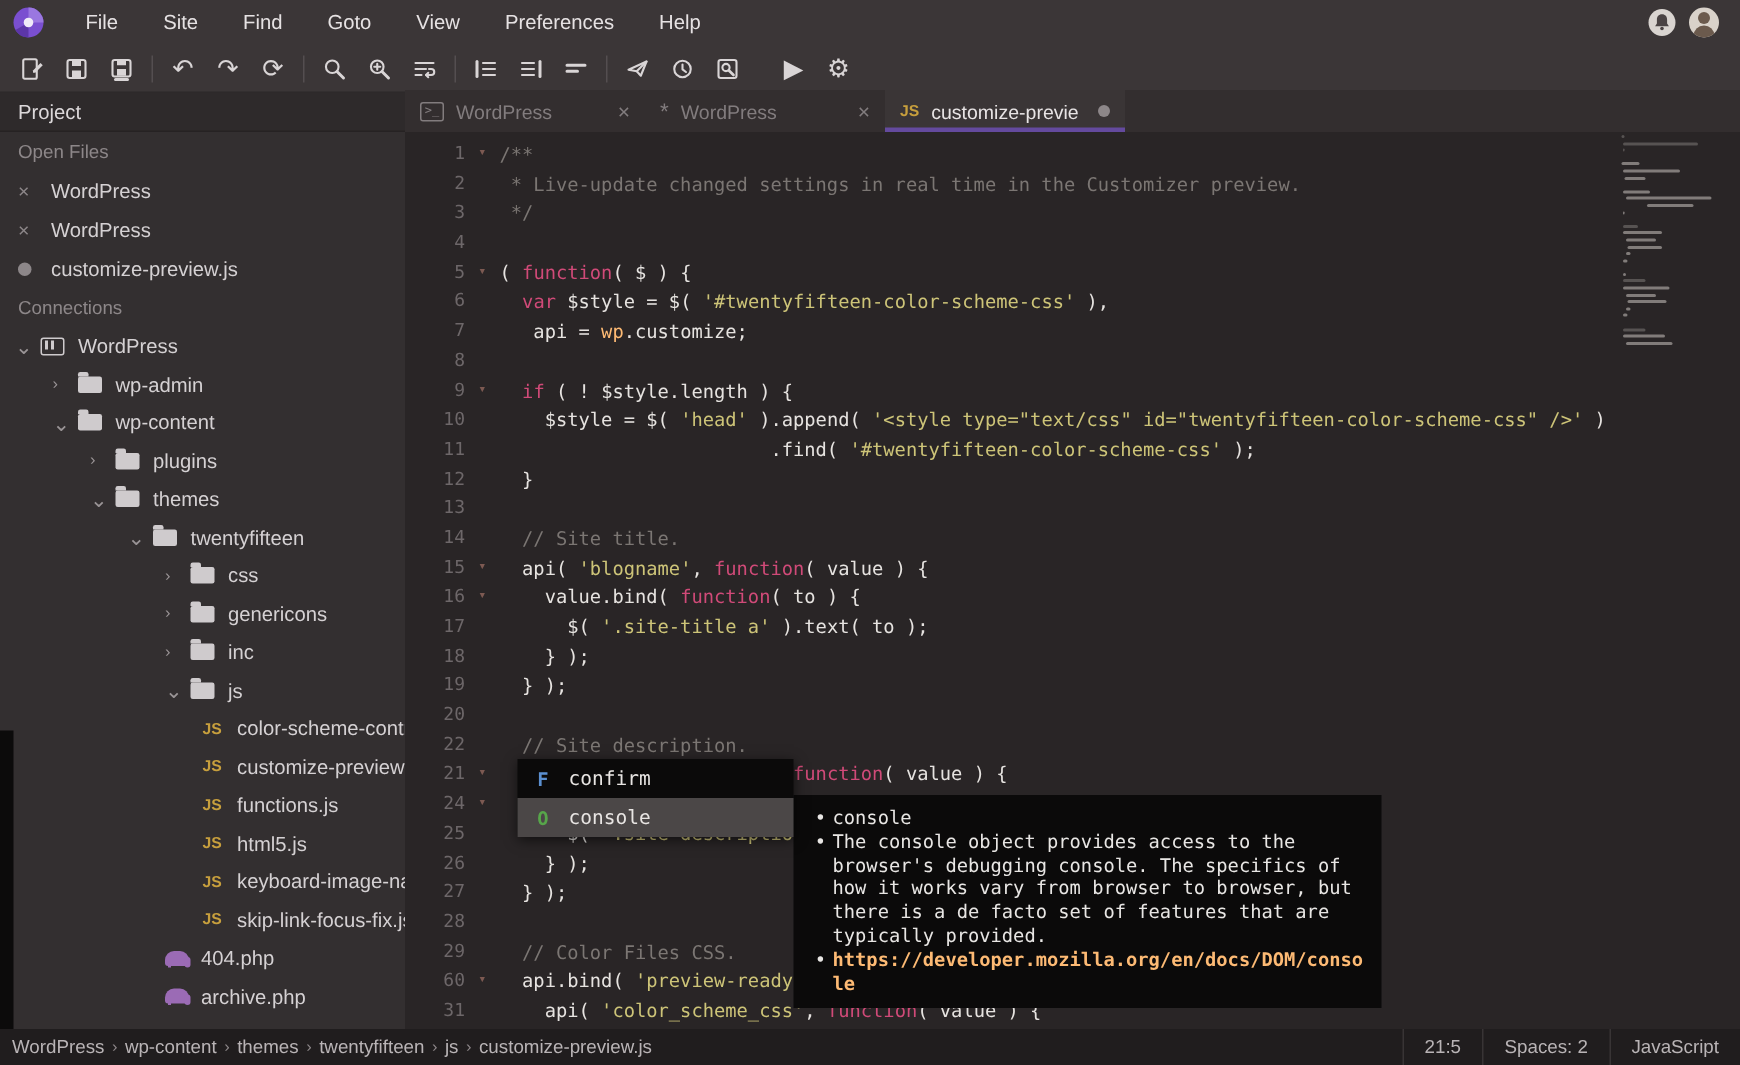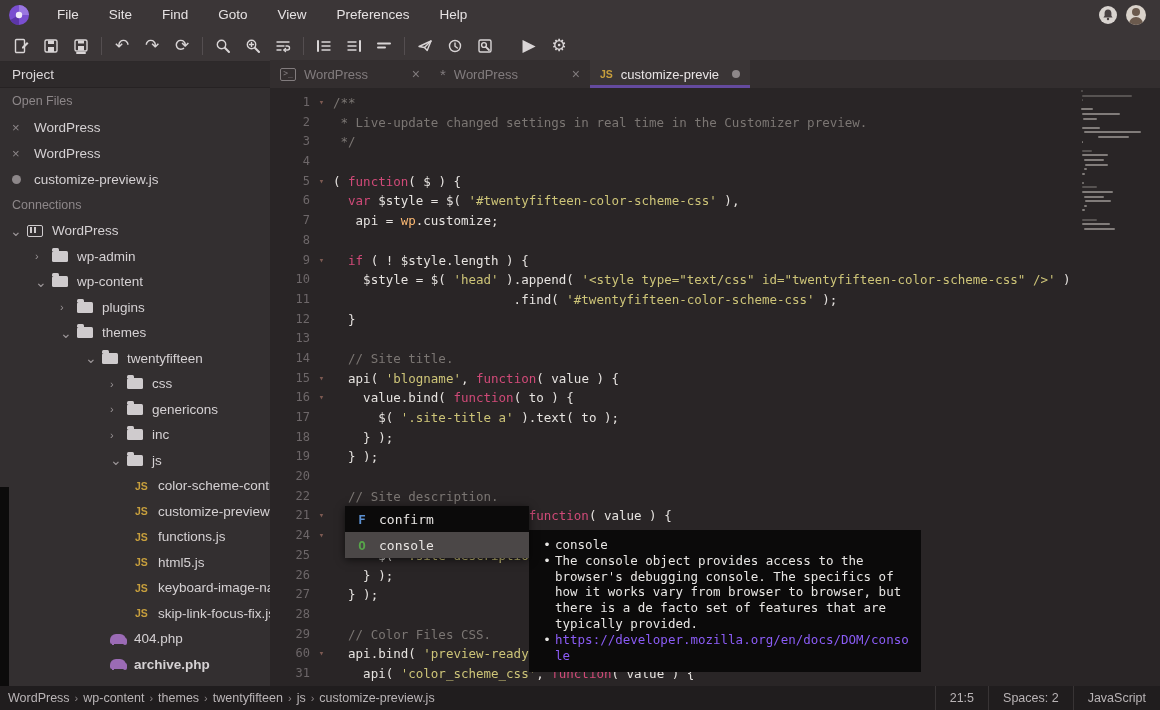--- a/index.html
+++ b/index.html
@@ -94,21 +94,21 @@
   .prow.sel { background:#4b4747; }
   .pkind { width:34px; text-align:center; font-weight:bold; font-size:12.5px; }
   .pkind.kF { color:#5b8fd0; } .pkind.kO { color:#57a64a; }
 
   
   .tooltip { position:absolute; left:259px; top:442px; width:392px; background:#0b0a0a; z-index:9;
              padding:7px 8px 9px 10px; color:#e8e6e4; font-size:12.5px; line-height:15.8px; }
   .tt-b { display:flex; }
   .tt-bullet { flex:0 0 16px; text-align:center; }
   .tt-text { flex:1; }
-  .tt-link { color:#8b5cf6; word-break:break-all; }
+  .tt-link { color:#fdba74; word-break:break-all;font-weight:bold; }
 
   
   .statusbar { position:absolute; left:0; top:686px; width:1160px; height:24px; background:#201d1e;
                display:flex; align-items:center; color:#b9b4b6; font-size:12.5px; z-index:6; }
   .crumb { padding:0 4px 0 8px; display:flex; align-items:center; }
   .crumb .sep { color:#8d8789; padding:0 5px; font-size:11px; }
   .sb-right { margin-left:auto; display:flex; align-items:center; height:100%; }
   .sb-item { padding:0 14px; height:100%; display:flex; align-items:center; }
   .sb-sep { width:1px; height:100%; background:#383435; }
 </style>
@@ -341,21 +341,21 @@
           <span>keyboard-image-navigation.js</span>
         </div>
         <div class="trow" style="padding-left: 135px;">
           <span class="fico-js">JS</span>
           <span>skip-link-focus-fix.js</span>
         </div>
         <div class="trow" style="padding-left: 110px;">
           <span class="php-el"></span>
           <span>404.php</span>
         </div>
-        <div class="trow" style="padding-left: 110px; font-weight: bold;">
+        <div class="trow" style="padding-left: 110px;">
           <span class="php-el"></span>
           <span>archive.php</span>
         </div>
       </div>
     <div class="black-strip"></div>
   </div>
 
   <div class="editor">
     <div class="lines" id="codelines">
         <div class="cline"><span class="lnum">1</span><span class="fold">▾</span><span class="ctext"><span class="s-c">/**</span></span></div>

